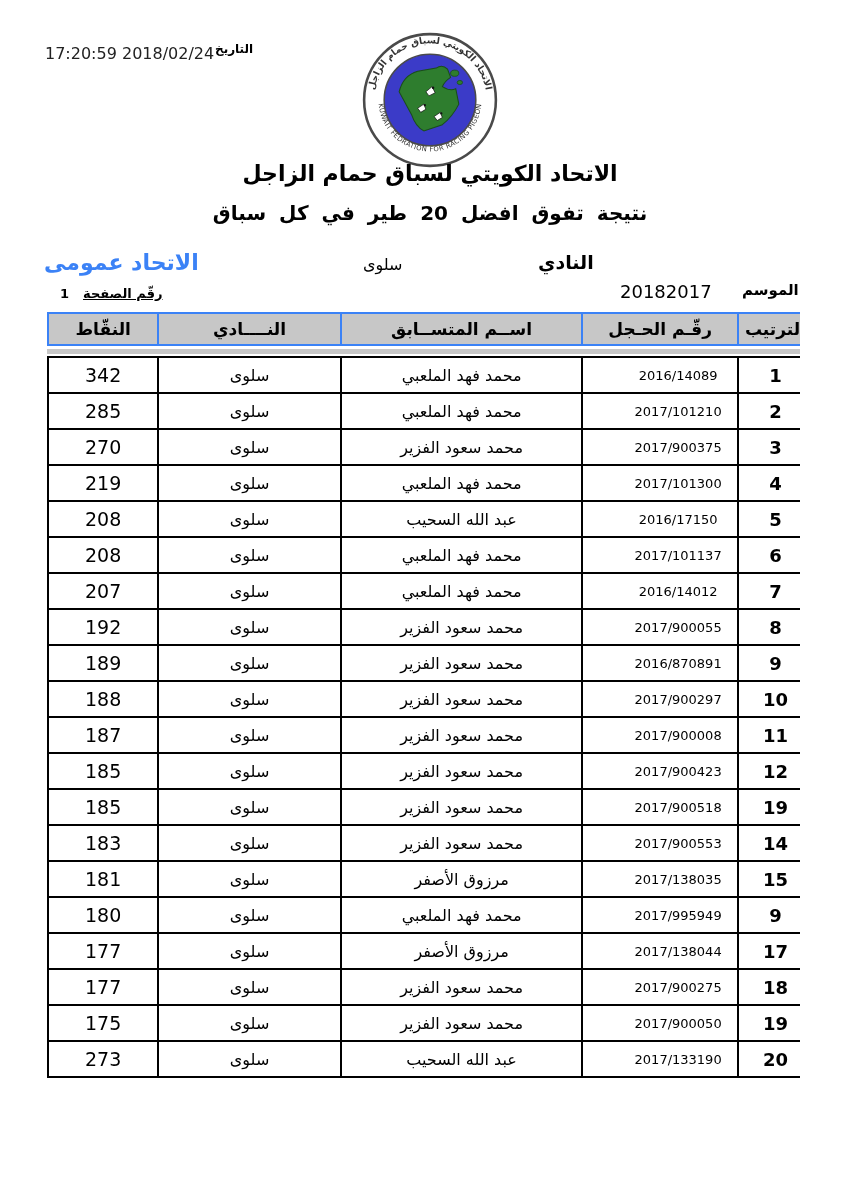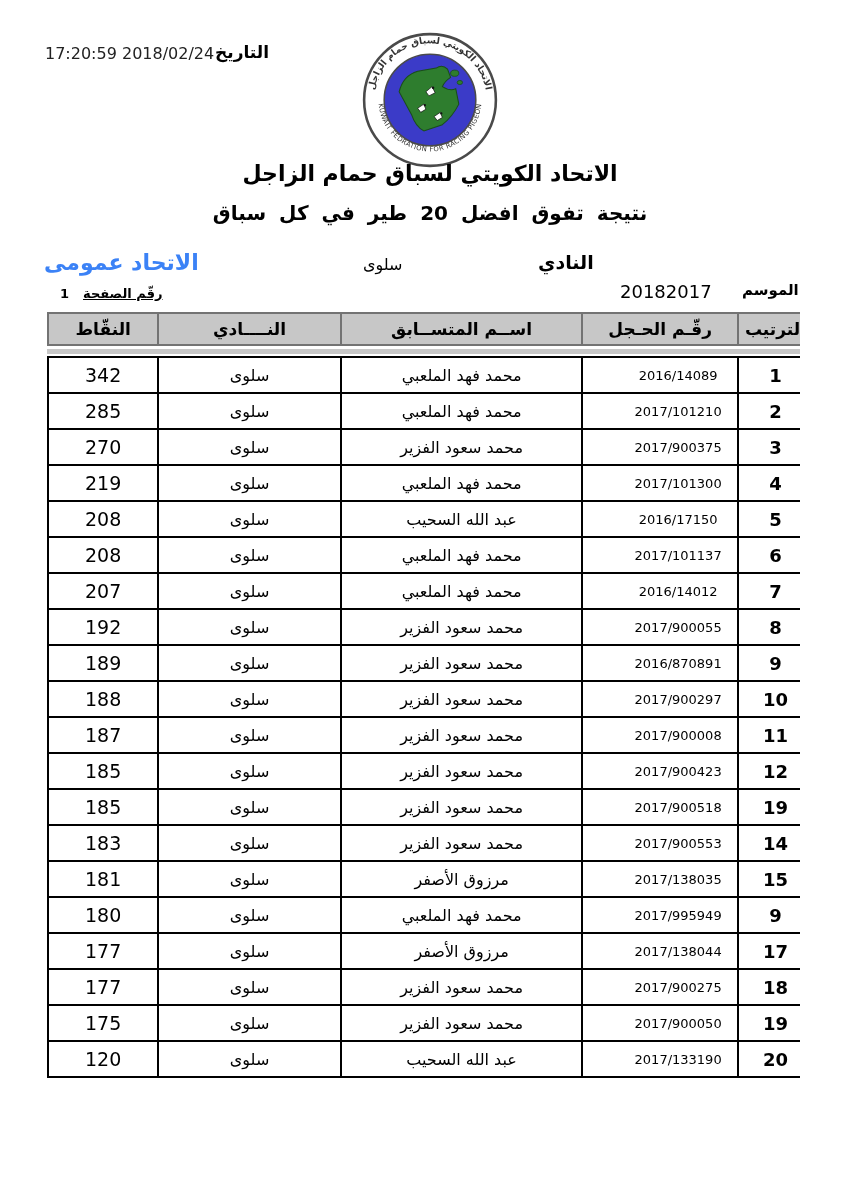--- a/index.html
+++ b/index.html
@@ -4,21 +4,21 @@
 <style>
   html,body{margin:0;padding:0;background:#ffffff;}
   .page{
     position:relative;width:800px;height:1200px;background:#ffffff;
     font-family:"DejaVu Sans","Liberation Sans",sans-serif;color:#000;overflow:hidden;
   }
   .abs{position:absolute;}
 
   
   .date-value{left:45px;top:44px;font-size:16px;color:#222;direction:ltr;}
-  .date-label{left:215px;top:42px;font-size:17px;font-weight:bold;direction:rtl;}
+  .date-label{left:215px;top:42px;font-size:12px;font-weight:bold;direction:rtl;}
 
   
   .logo{left:360px;top:30px;width:140px;height:140px;}
 
   
   .title{left:0;top:161px;width:860px;text-align:center;font-size:22px;font-weight:bold;direction:rtl;}
   .subtitle{left:0;top:201px;width:860px;text-align:center;font-size:20px;font-weight:bold;direction:rtl;word-spacing:6px;}
 
   
   .club-label{left:503px;top:251px;font-size:19px;font-weight:bold;direction:rtl;margin-left:35px;}
@@ -28,21 +28,21 @@
   
   .season-label{left:742px;top:281px;font-size:15px;font-weight:bold;direction:rtl;}
   .season-value{left:620px;top:281px;font-size:18px;direction:ltr;}
   .pageno-label{left:83px;top:286px;font-size:13px;font-weight:bold;direction:rtl;text-decoration:underline;}
   .pageno-value{left:60px;top:286px;font-size:13px;font-weight:bold;}
 
   
   table{border-collapse:collapse;table-layout:fixed;direction:rtl;}
   .tbl-head{position:absolute;left:47px;top:312px;width:767px;}
   .tbl-body{position:absolute;left:47px;top:356px;width:767px;}
-  th{background:#c7c7c7;border:2px solid #737373;font-weight:bold;font-size:17px;height:30px;
+  th{background:#c7c7c7;border:2px solid #3b82f6;font-weight:bold;font-size:17px;height:30px;
      text-align:center;vertical-align:middle;padding:0;}
   td{border:2px solid #000;height:34px;text-align:center;vertical-align:middle;padding:0;}
   .header-divider{left:47px;top:349px;width:765px;height:5px;background:#c7c7c7;}
 
   .c-rank{font-weight:bold;font-size:18px;}
   .c-ring{font-size:13px;direction:ltr;padding-left:36px;}
   .c-name{font-size:16px;}
   .c-club{font-size:16px;}
   .c-points{font-size:19px;}
 
@@ -259,18 +259,18 @@
       <td class="c-ring">2017/900050</td>
       <td class="c-name">محمد سعود الفزير</td>
       <td class="c-club">سلوى</td>
       <td class="c-points">175</td>
     </tr>
         <tr>
       <td class="c-rank">20</td>
       <td class="c-ring">2017/133190</td>
       <td class="c-name">عبد الله السحيب</td>
       <td class="c-club">سلوى</td>
-      <td class="c-points">120</td>
+      <td class="c-points">273</td>
     </tr>
       </tbody>
   </table>
 
 </div>
 
 </body></html>

